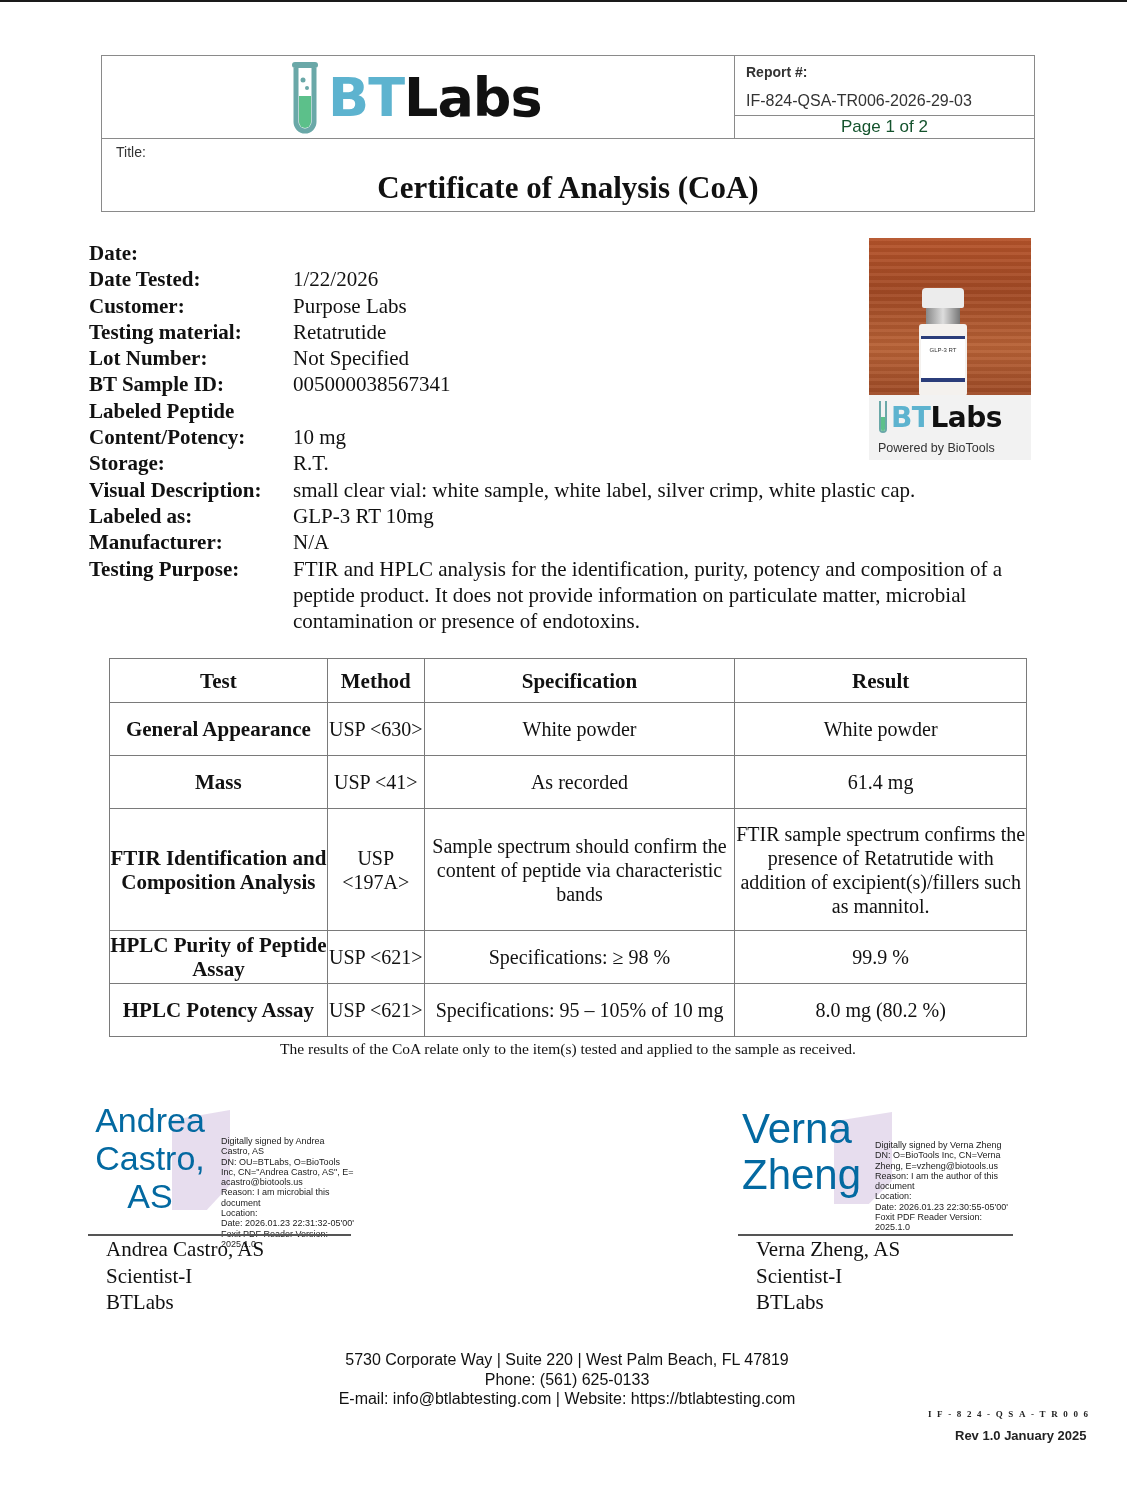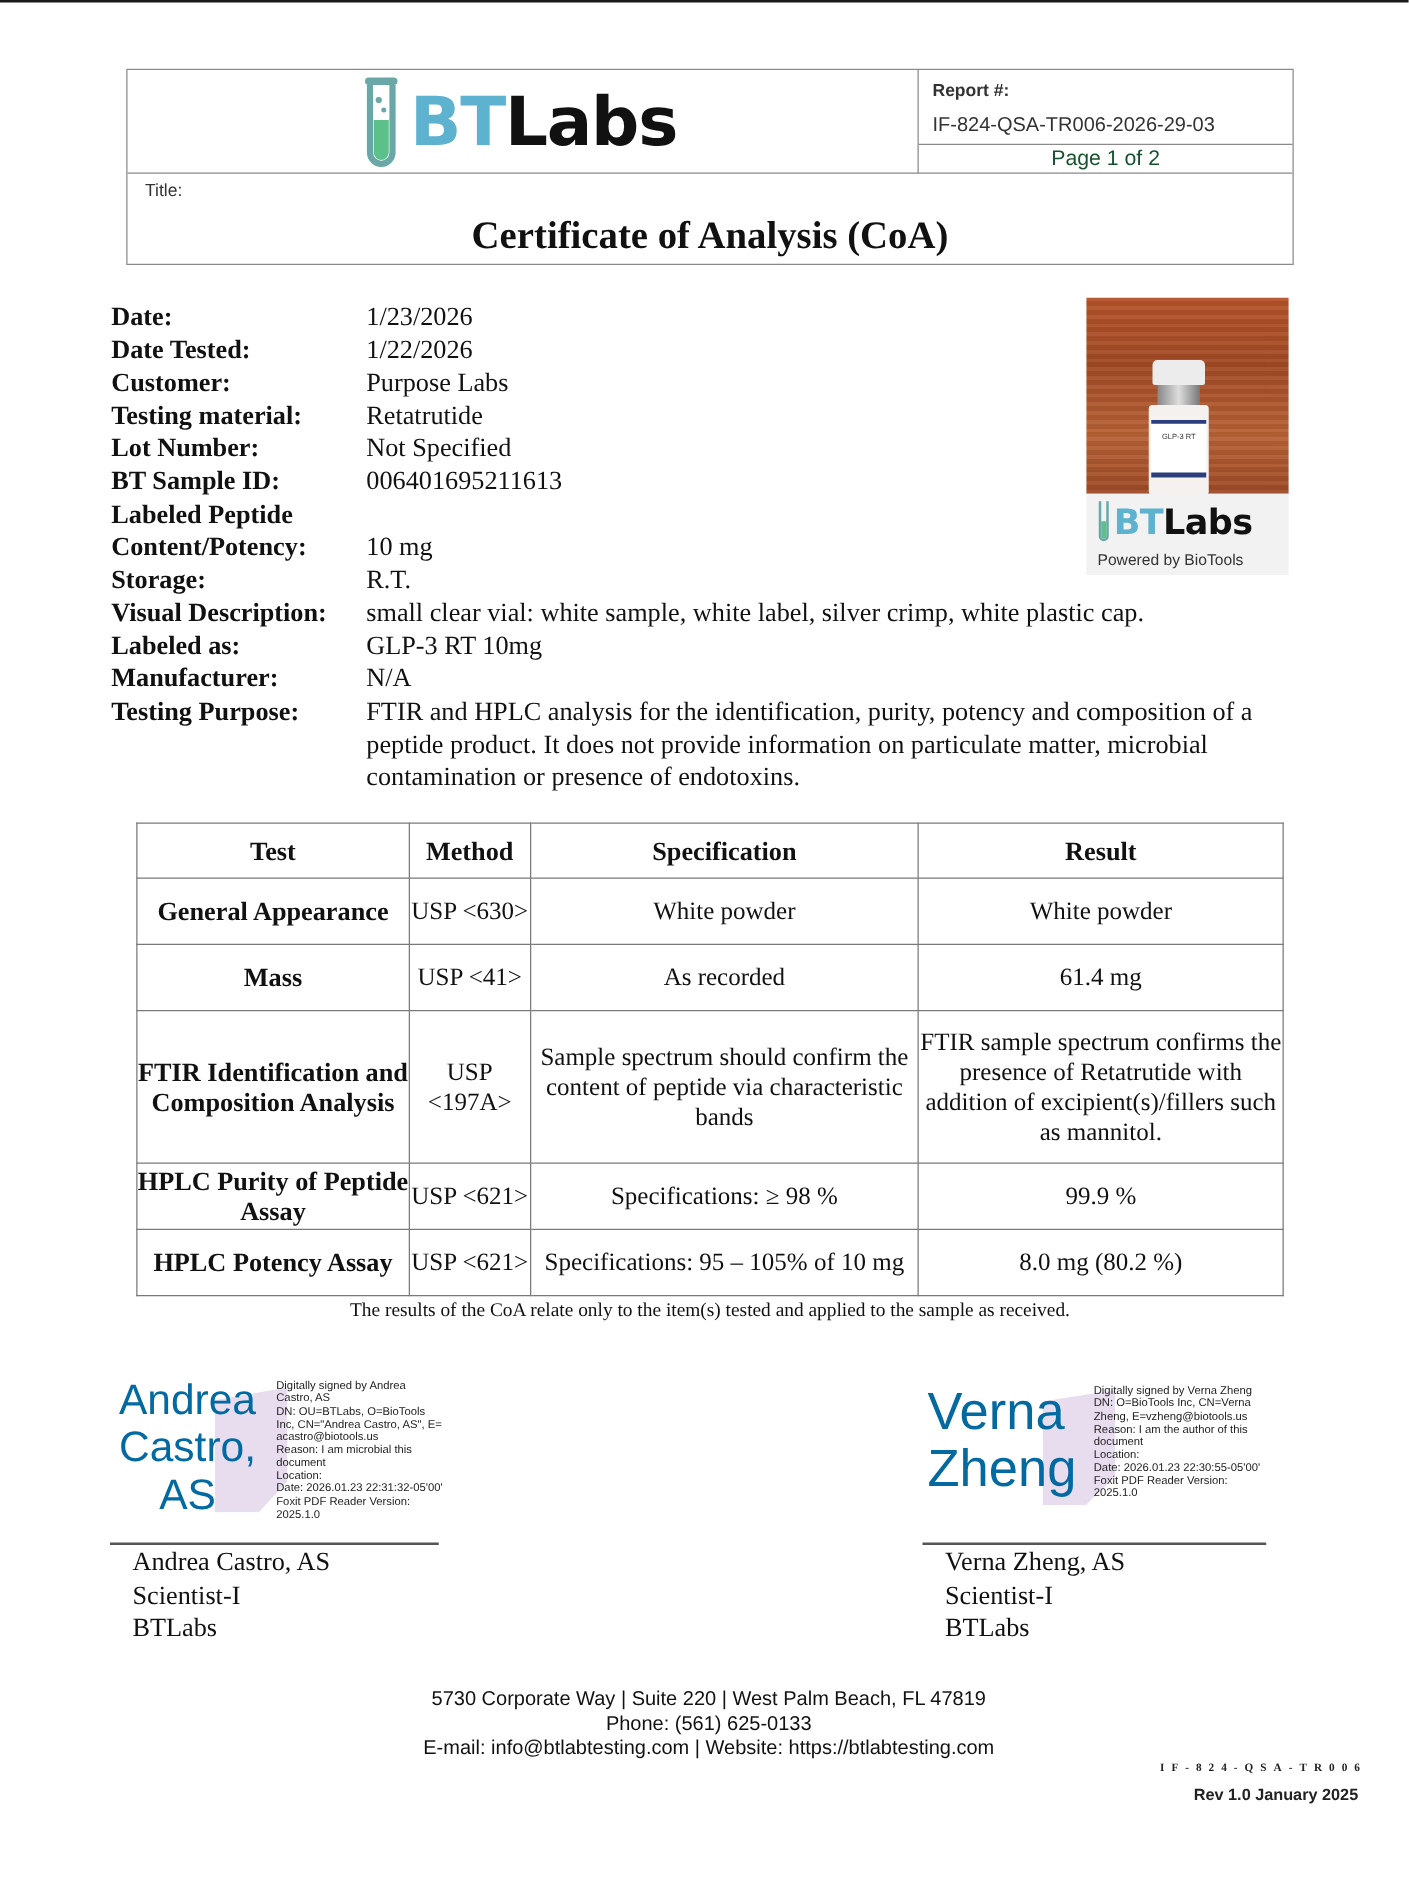--- a/index.html
+++ b/index.html
@@ -56,21 +56,21 @@
   .results col.c3 { width: 311px; }
   .results col.c4 { width: 292px; }
   .results tr.r1 td { height: 53px; }
   .results tr.r2 td { height: 53px; }
   .results tr.r3 td { height: 122px; }
   .results tr.r4 td { height: 53px; }
   .results tr.r5 td { height: 53px; }
   .note { position: absolute; left: 109px; top: 1040px; width: 918px; text-align: center; font-size: 15.5px; color: #111; }
   .sig-stamp { position: absolute; width: 58px; height: 100px; background: #e4d9ec; opacity: 0.9; clip-path: polygon(0 10%, 100% 0, 100% 75%, 60% 100%, 0 100%); }
   .sig-name { position: absolute; font-family: "Liberation Sans", sans-serif; color: #0369a1; text-align: center; }
-  .sig-meta { position: absolute; font-family: "Liberation Sans", sans-serif; font-size: 9px; line-height: 10.3px; color: #222; }
+  .sig-meta { position: absolute; font-family: "Liberation Sans", sans-serif; font-size: 9px; line-height: 10.3px; color: #222; margin-top: 33px; }
   .sig-line { position: absolute; height: 1.5px; background: #555; }
   .sig-block { position: absolute; font-size: 21px; line-height: 26.5px; color: #111; }
 
   
   .footer { position: absolute; left: 250px; top: 1350px; width: 634px; text-align: center; font-family: "Liberation Sans", sans-serif; font-size: 16px; line-height: 19.5px; color: #111; }
   .form-id { position: absolute; left: 928px; top: 1409px; font-family: "Liberation Serif", serif; font-weight: bold; font-size: 9px; letter-spacing: 5.6px; color: #222; }
   .rev { position: absolute; left: 955px; top: 1428px; font-family: "Liberation Sans", sans-serif; font-weight: bold; font-size: 13px; color: #222; }
 </style>
 </head>
 <body>
@@ -98,41 +98,40 @@
       <div class="report-page-row">Page 1 of 2</div>
     </div>
   </div>
   <div class="title-label">Title:</div>
   <div class="title-main">Certificate of Analysis (CoA)</div>
 </div>
 
 <div class="info">
   <div class="info-row">
     <div class="info-label">Date:</div>
-    <div class="info-value">1/23/2026</div>
   </div>
   <div class="info-row">
     <div class="info-label">Date Tested:</div>
     <div class="info-value">1/22/2026</div>
   </div>
   <div class="info-row">
     <div class="info-label">Customer:</div>
     <div class="info-value">Purpose Labs</div>
   </div>
   <div class="info-row">
     <div class="info-label">Testing material:</div>
     <div class="info-value">Retatrutide</div>
   </div>
   <div class="info-row">
     <div class="info-label">Lot Number:</div>
     <div class="info-value">Not Specified</div>
   </div>
   <div class="info-row">
     <div class="info-label">BT Sample ID:</div>
-    <div class="info-value">006401695211613</div>
+    <div class="info-value">005000038567341</div>
   </div>
   <div class="info-row">
     <div class="info-label">Labeled Peptide</div>
     <div class="info-value"></div>
   </div>
   <div class="info-row">
     <div class="info-label">Content/Potency:</div>
     <div class="info-value">10 mg</div>
   </div>
   <div class="info-row">

